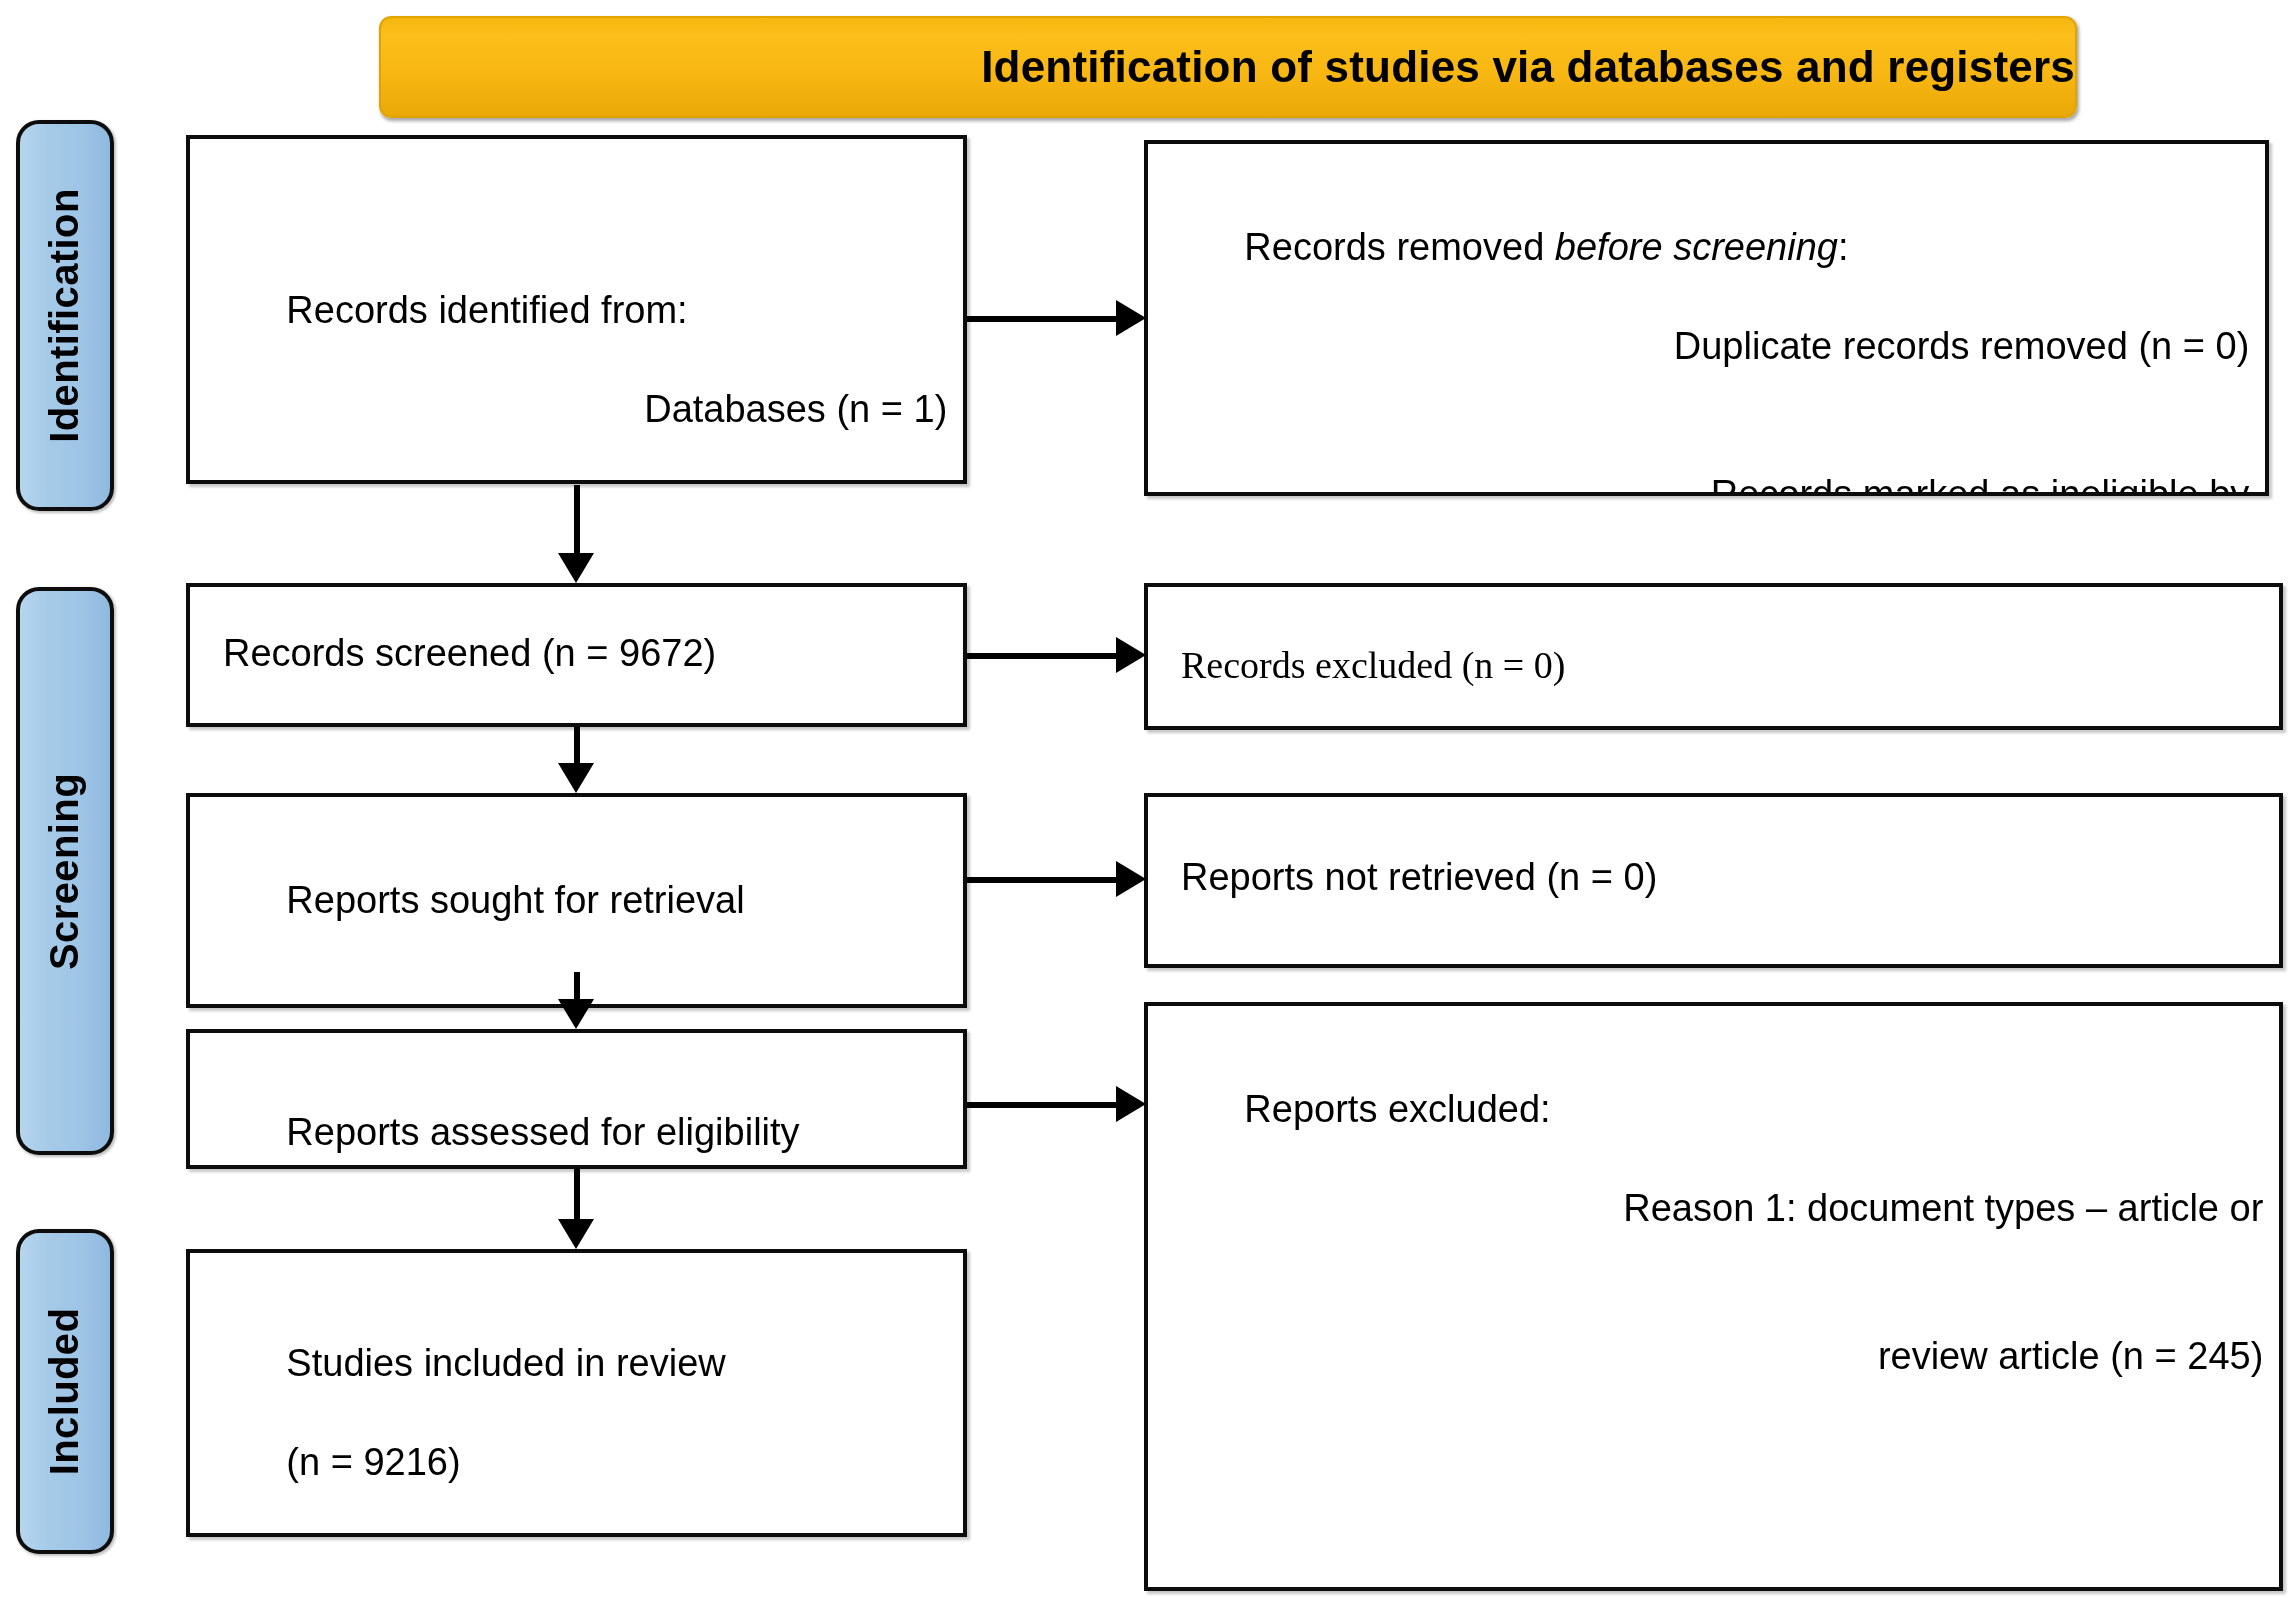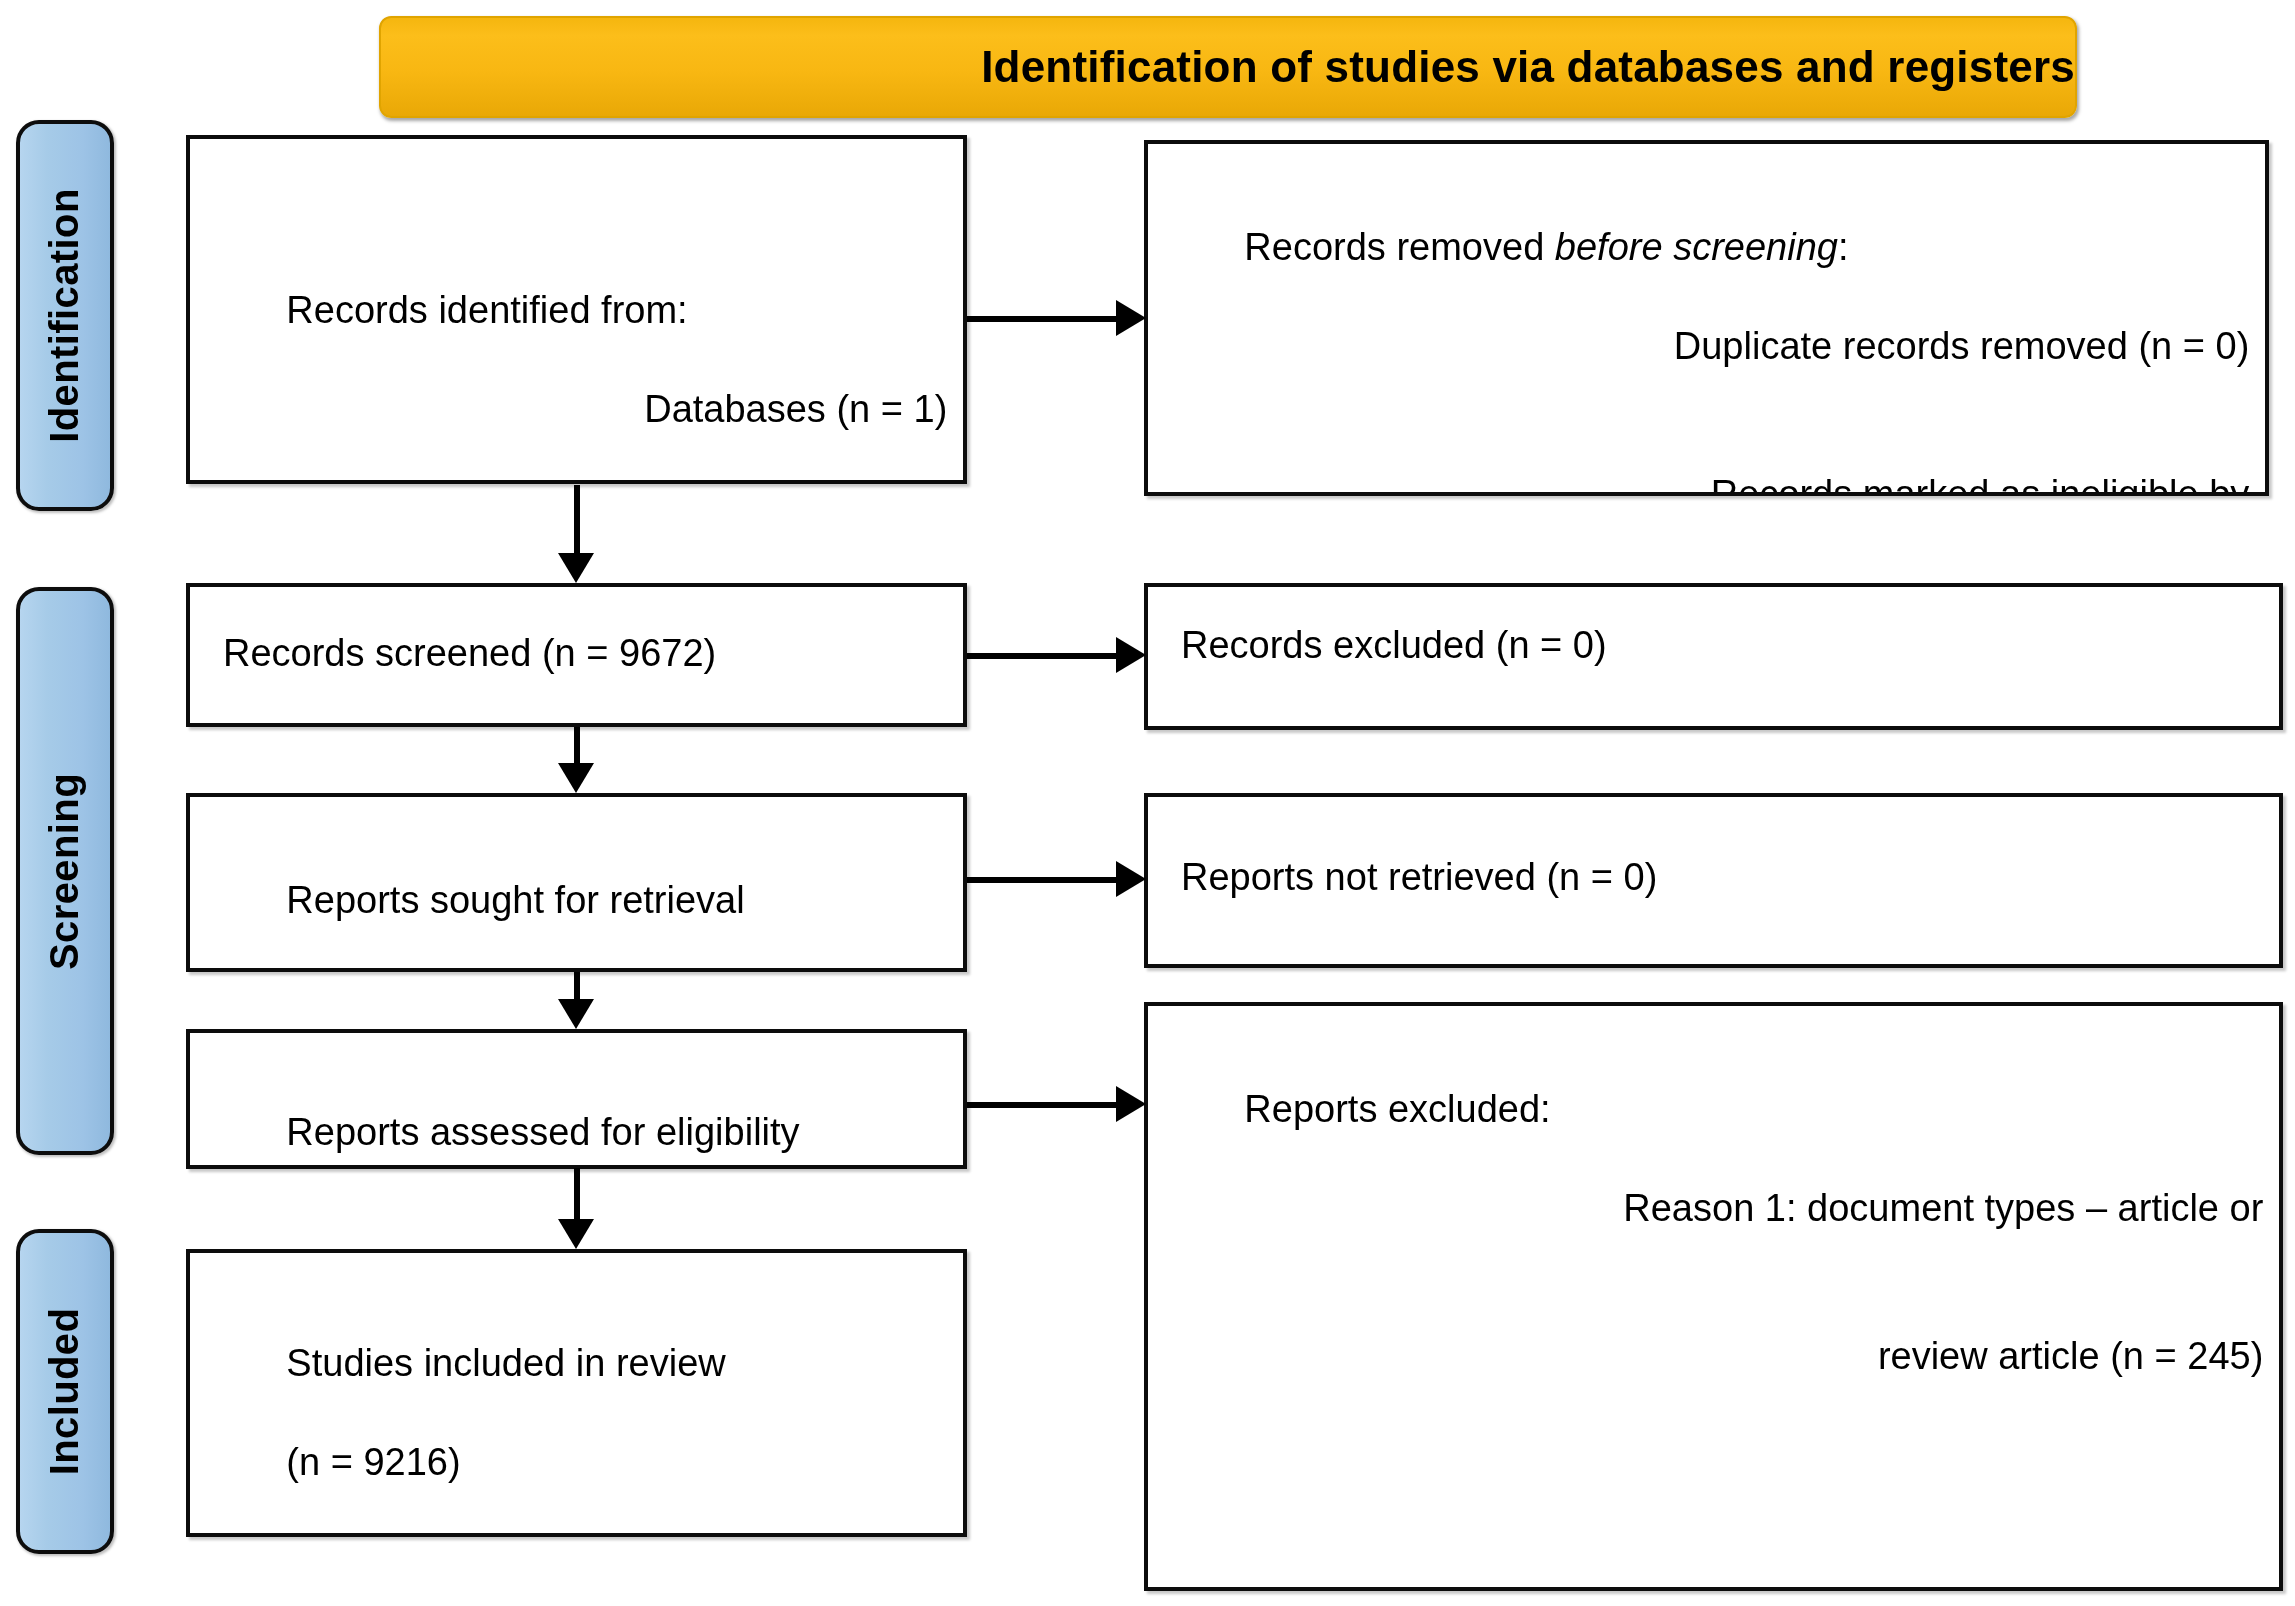--- a/index.html
+++ b/index.html
@@ -91,35 +91,35 @@
   }
   .flow-box .box-text i { font-style: italic; }
 
   
   #box-identified   { left: 186px;  top: 135px;  width: 781px;  height: 349px; }
   #box-identified .box-text { top: 98px; }
 
   #box-screened     { left: 186px;  top: 583px;  width: 781px;  height: 144px; }
   #box-screened .box-text { top: 42px; }
 
-  #box-sought       { left: 186px;  top: 793px;  width: 781px;  height: 179px; }
+  #box-sought       { left: 186px;  top: 793px;  width: 781px;  height: 215px; }
   #box-sought .box-text { top: 30px; }
 
   #box-assessed     { left: 186px;  top: 1029px; width: 781px;  height: 140px; }
   #box-assessed .box-text { top: 26px; }
 
   #box-included     { left: 186px;  top: 1249px; width: 781px;  height: 288px; }
   #box-included .box-text { top: 37px; }
 
   
   #box-removed      { left: 1144px; top: 129px;  width: 1125px; height: 356px; margin-top: 11px; }
   #box-removed .box-text { top: 30px; }
 
   #box-excluded     { left: 1144px; top: 583px;  width: 1139px; height: 147px; }
-  #box-excluded .box-text { top: 34px; }
+  #box-excluded .box-text { top: 54px; font-family: Liberation Serif, serif; }
 
   #box-notretrieved { left: 1144px; top: 793px;  width: 1139px; height: 175px; }
   #box-notretrieved .box-text { top: 56px; }
 
   #box-reportsexcl  { left: 1144px; top: 1002px; width: 1139px; height: 589px; }
   #box-reportsexcl .box-text { top: 30px; }
 
   
   .arrow { position: absolute; }
   .arrow-line-v {

